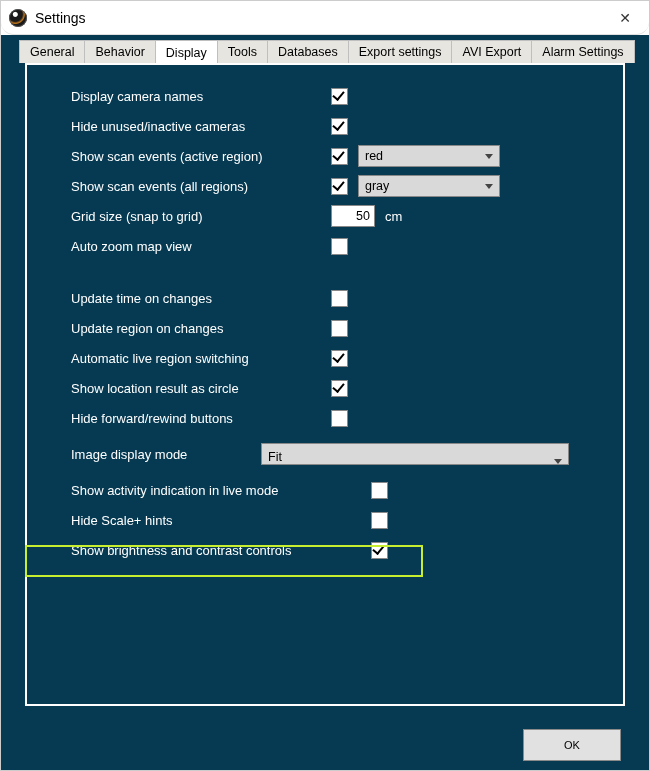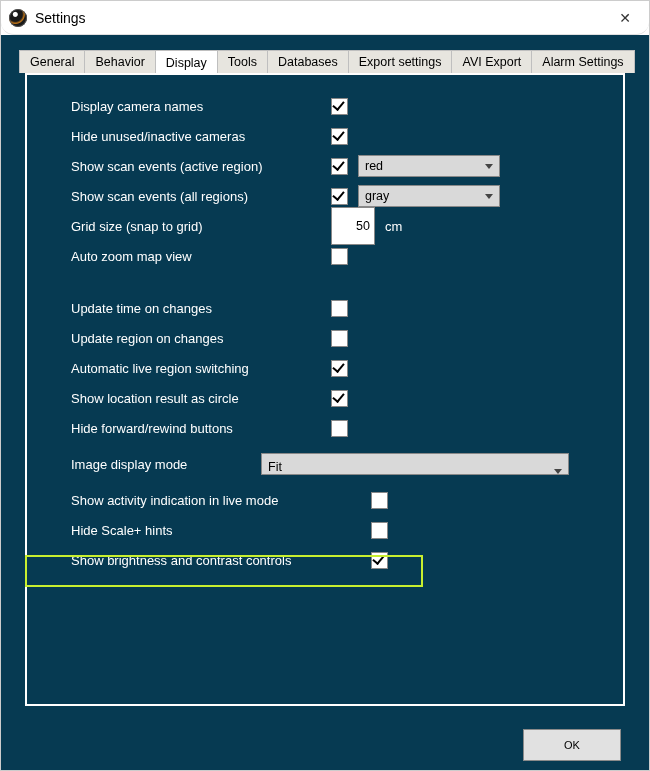--- a/index.html
+++ b/index.html
@@ -45,21 +45,21 @@
   .client {
     flex: 1;
     background: #063a52;
     display: flex;
     flex-direction: column;
   }
   .tabstrip {
     display: flex;
     align-items: flex-end;
     padding: 20px 18px 0 18px;
-    height: 38px;
+    height: 28px;
   }
   .tab {
     padding: 4px 10px;
     font-size: 12.5px;
     color: #000;
     background: #e7e5df;
     border: 1px solid #bfbfbf;
     border-bottom: none;
     margin-right: -1px;
     white-space: nowrap;
@@ -139,21 +139,21 @@
     border-left: 4px solid transparent;
     border-right: 4px solid transparent;
     border-top: 5px solid #444;
     margin-left: 6px;
   }
   .dd.small { width: 142px; }
   .dd.wide { width: 308px; align-items: flex-end; }
 
   
   .txt {
-    width: 44px; height: 38px;
+    width: 44px; height: 22px;
     background: #fff;
     border: 1px solid #888;
     text-align: right;
     padding: 3px 4px;
     font-size: 12.5px;
     color: #000;
   }
   .unit { color: #fff; }
 
   

